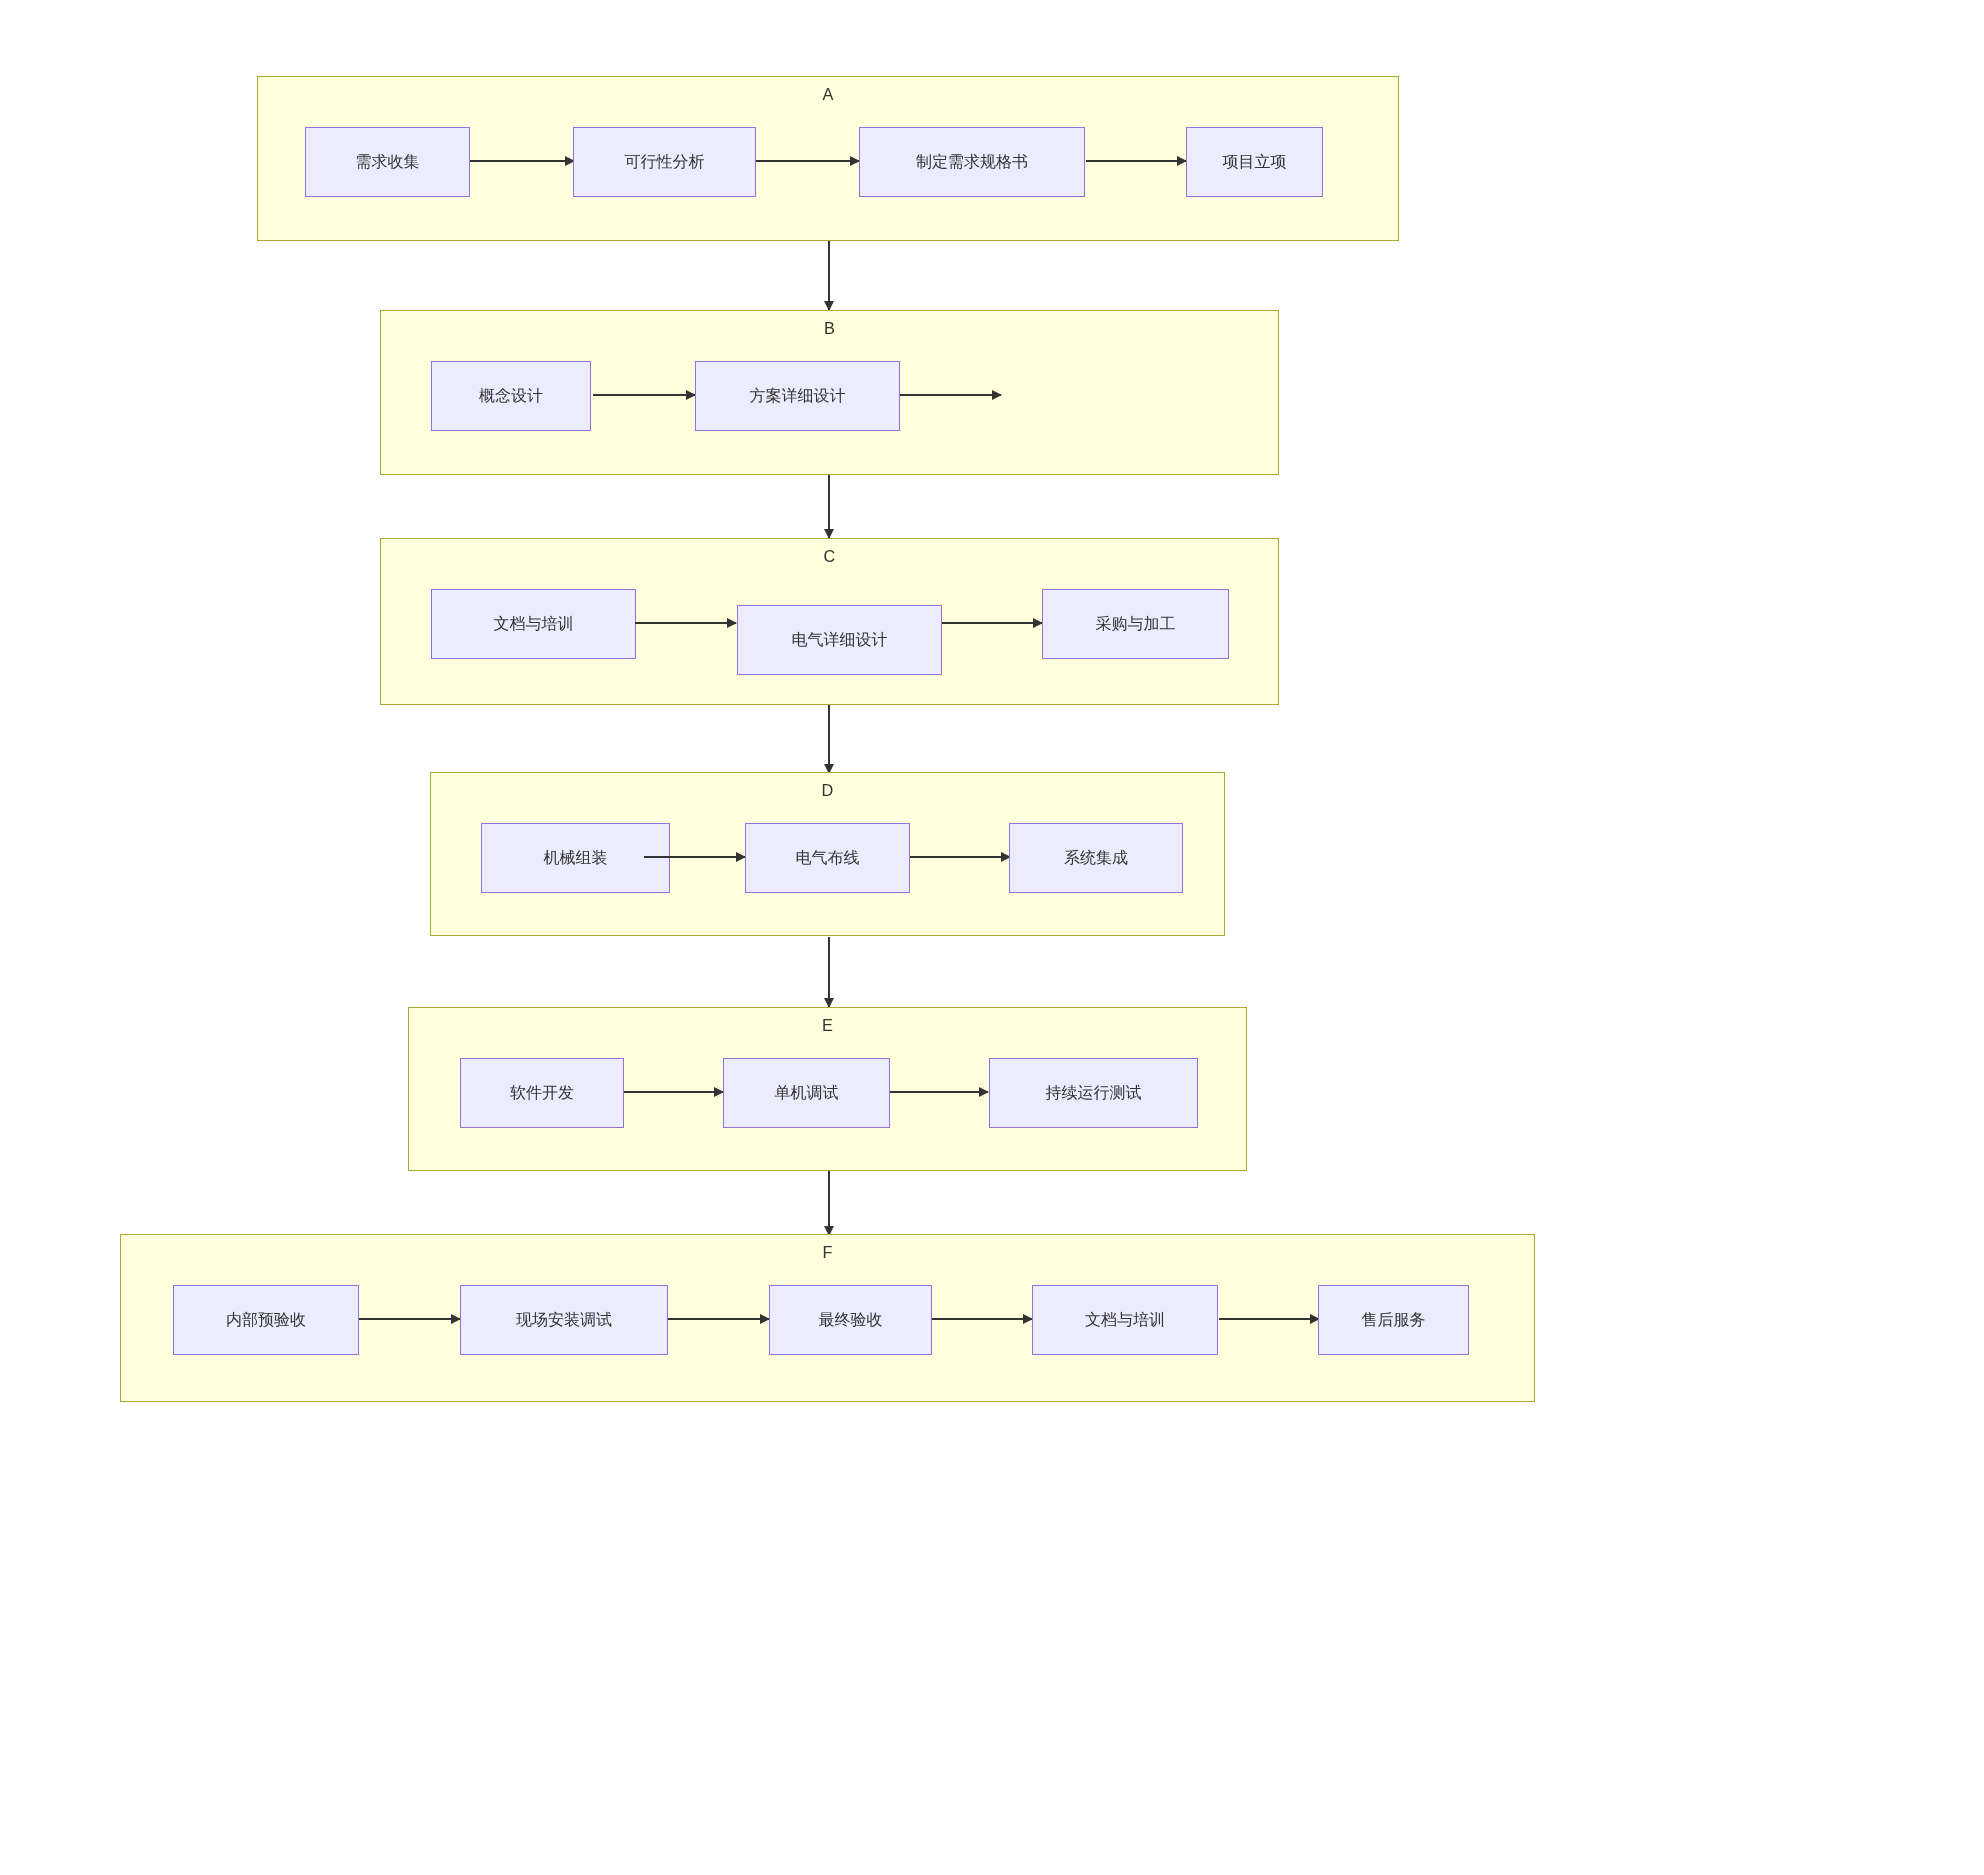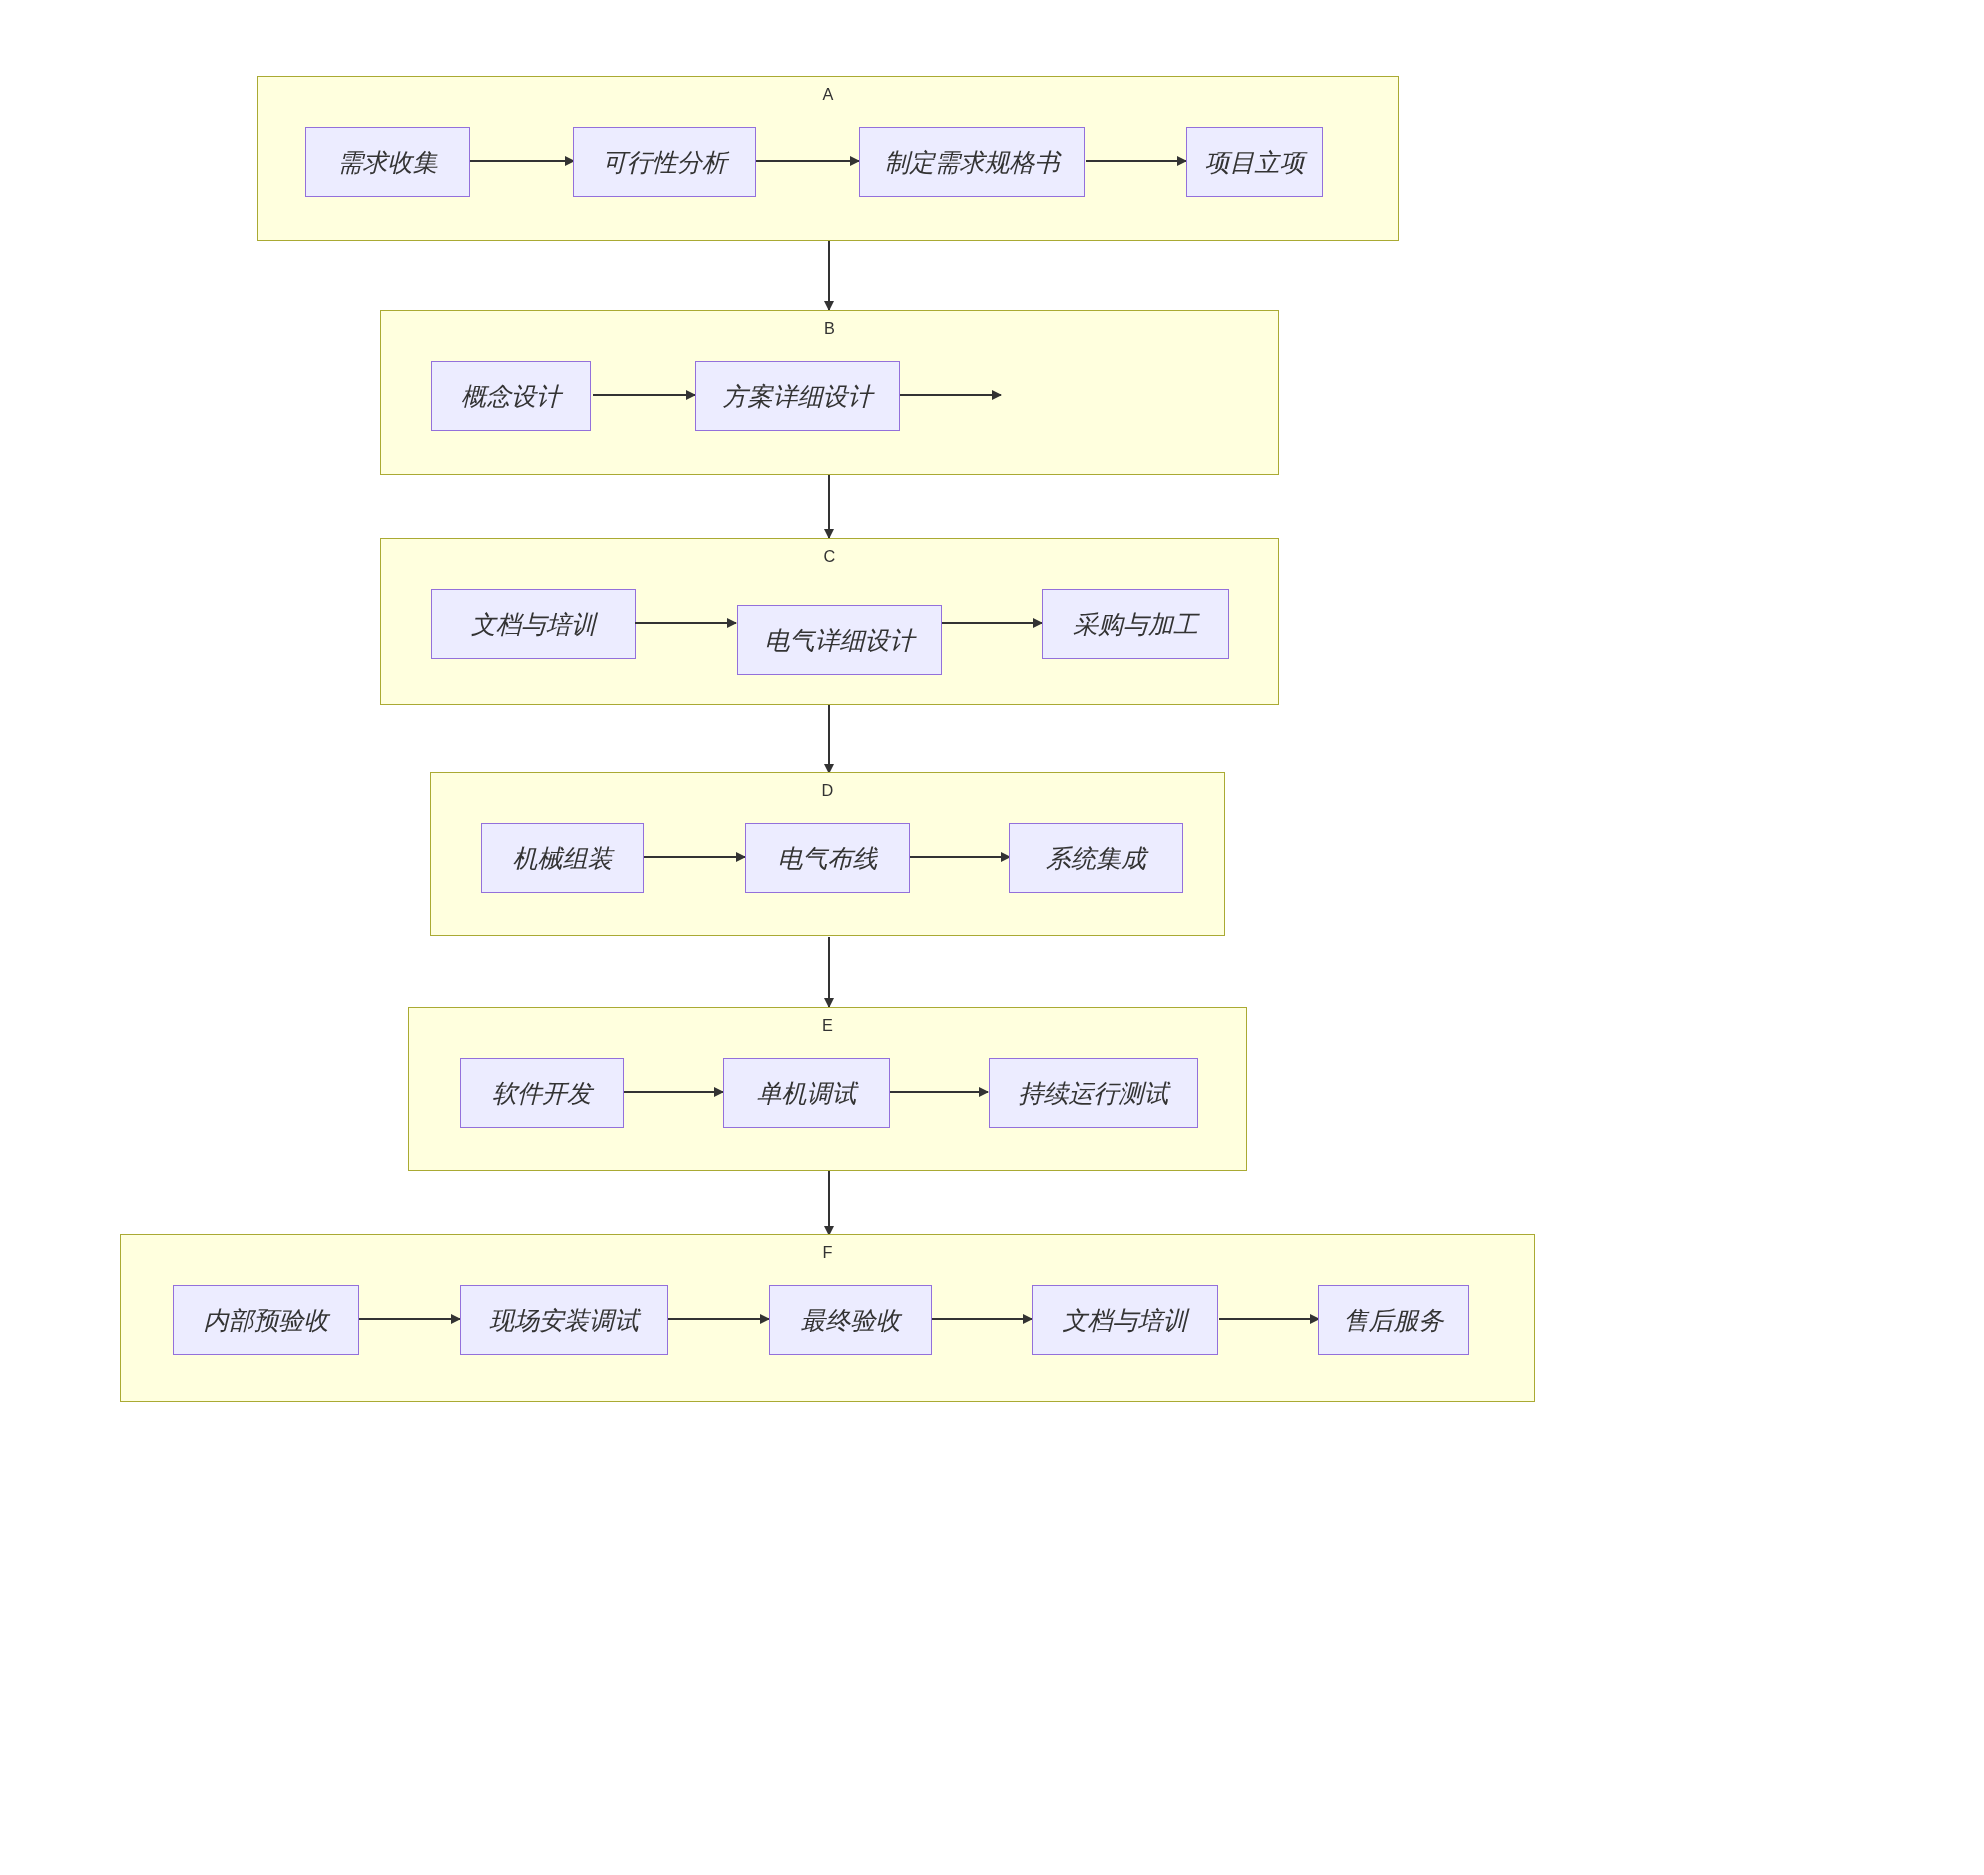--- a/index.html
+++ b/index.html
@@ -33,24 +33,23 @@
     color: var(--text);
   }
   .node {
     position: absolute;
     height: 70px;
     background: var(--node-fill);
     border: 1.7px solid var(--node-border);
     display: flex;
     align-items: center;
     justify-content: center;
-    font-size: 25px;
+    font-size: 16px;
     color: var(--text);
     text-align: center;
-    font-style: italic;
   }
   .harrow {
     position: absolute;
     height: 1.7px;
     background: var(--arrow);
   }
   .harrow::after {
     content: "";
     position: absolute;
     right: -1.1px;
@@ -108,21 +107,21 @@
     <div class="harrow" style="left:254px;top:83px;width:101px"></div>
     <div class="node" style="left:356px;top:66px;width:205px">电气详细设计</div>
     <div class="harrow" style="left:561px;top:83px;width:100px"></div>
     <div class="node" style="left:661px;top:50px;width:187px">采购与加工</div>
   </section>
 
   <div class="varrow" style="left:828px;top:705px;height:68px"></div>
 
   <section class="group" style="left:430px;top:772px;width:795px;height:164px">
     <div class="group-label">D</div>
-    <div class="node" style="left:50px;top:50px;width:163px">机械组装</div>
+    <div class="node" style="left:50px;top:50px;width:189px">机械组装</div>
     <div class="harrow" style="left:213px;top:83px;width:101px"></div>
     <div class="node" style="left:314px;top:50px;width:165px">电气布线</div>
     <div class="harrow" style="left:479px;top:83px;width:100px"></div>
     <div class="node" style="left:578px;top:50px;width:174px">系统集成</div>
   </section>
 
   <div class="varrow" style="left:828px;top:937px;height:70px"></div>
 
   <section class="group" style="left:408px;top:1007px;width:839px;height:164px">
     <div class="group-label">E</div>

